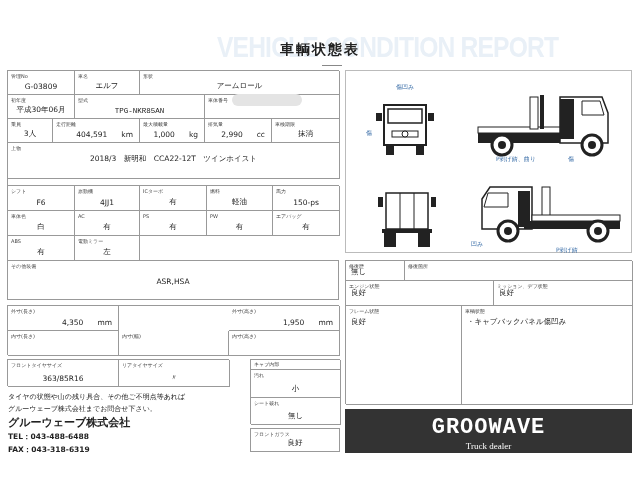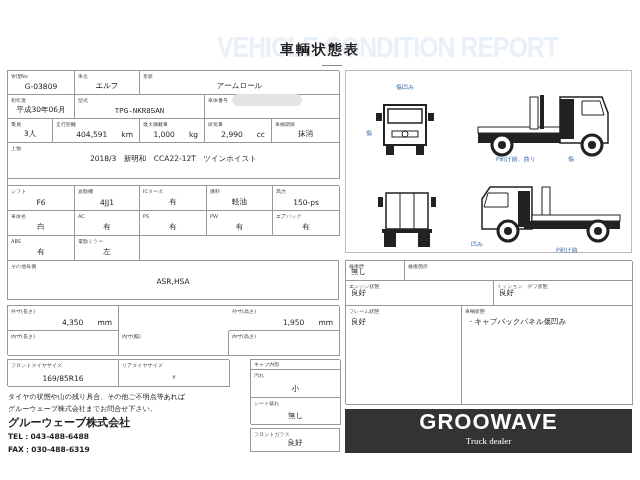--- a/index.html
+++ b/index.html
@@ -14,21 +14,21 @@
   .val.left { text-align: left; left: 5px; }
   .val.right { text-align: right; right: 6px; }
   .unit { display: inline-block; margin-left: 14px; }
   .blur { position: absolute; left: 232px; top: 94px; width: 70px; height: 12px; border-radius: 6px; background: #e4e4e4; }
   .note { position: absolute; font-size: 7px; color: #222; white-space: nowrap; }
   .company { position: absolute; font-size: 11px; font-weight: bold; color: #222; }
   .contact { position: absolute; font-size: 7.5px; font-weight: bold; color: #222; }
   .diagram { position: absolute; left: 345px; top: 70px; width: 287px; height: 183px; border: 1px solid #bbb; }
   .dmg { position: absolute; font-size: 6px; color: #3a6ea8; white-space: nowrap; }
   .logo { position: absolute; left: 345px; top: 409px; width: 287px; height: 44px; background: #333; color: #fff; text-align: center; }
-  .logo .brand { font-family: Liberation Sans, sans-serif; font-weight: bold; font-size: 22px; letter-spacing: 1px; margin-top: 0; }
+  .logo .brand { font-family: Liberation Mono, monospace; font-weight: bold; font-size: 22px; letter-spacing: 1px; margin-top: 6px; }
   .logo .sub { font-family: Liberation Serif, serif; font-size: 9px; margin-top: 1px; }
   svg { position: absolute; }
 </style>
 </head>
 <body>
 
 <div class="bg-title">VEHICLE CONDITION REPORT</div>
 <div class="main-title">車輌状態表</div>
 <div class="title-line"></div>
 
@@ -161,33 +161,33 @@
       <span class="lbl">内寸(幅)</span>
     </div>
   <div class="cell" style="left:221px;top:25px;width:111px;height:25px;">
       <span class="lbl">内寸(高さ)</span>
     </div>
 </div>
 
 <div class="box" style="left:7px;top:359px;width:222px;height:27px;border-right:none;border-bottom:none;">
   <div class="cell" style="left:0;top:0;width:111px;height:27px;">
       <span class="lbl">フロントタイヤサイズ</span>
-      <span class="val">169/85R16</span>
+      <span class="val">363/85R16</span>
     </div>
   <div class="cell" style="left:111px;top:0;width:111px;height:27px;">
       <span class="lbl">リアタイヤサイズ</span>
       <span class="val">〃</span>
     </div>
 </div>
 
 <div class="note" style="left:8px;top:392px;">タイヤの状態や山の残り具合、その他ご不明点等あれば</div>
 <div class="note" style="left:8px;top:404px;">グルーウェーブ株式会社までお問合せ下さい。</div>
 <div class="company" style="left:8px;top:415px;">グルーウェーブ株式会社</div>
 <div class="contact" style="left:8px;top:432px;">TEL：043-488-6488</div>
-<div class="contact" style="left:8px;top:445px;">FAX：030-488-6319</div>
+<div class="contact" style="left:8px;top:445px;">FAX：043-318-6319</div>
 
 <div class="box" style="left:250px;top:359px;width:90px;height:65px;border-right:none;border-bottom:none;">
   <div class="cell" style="left:0;top:0;width:90px;height:10px;">
       <span class="lbl" style="top:1px;">キャブ内部</span>
     </div>
   <div class="cell" style="left:0;top:10px;width:90px;height:28px;">
       <span class="lbl">汚れ</span>
       <span class="val">小</span>
     </div>
   <div class="cell" style="left:0;top:38px;width:90px;height:27px;">

